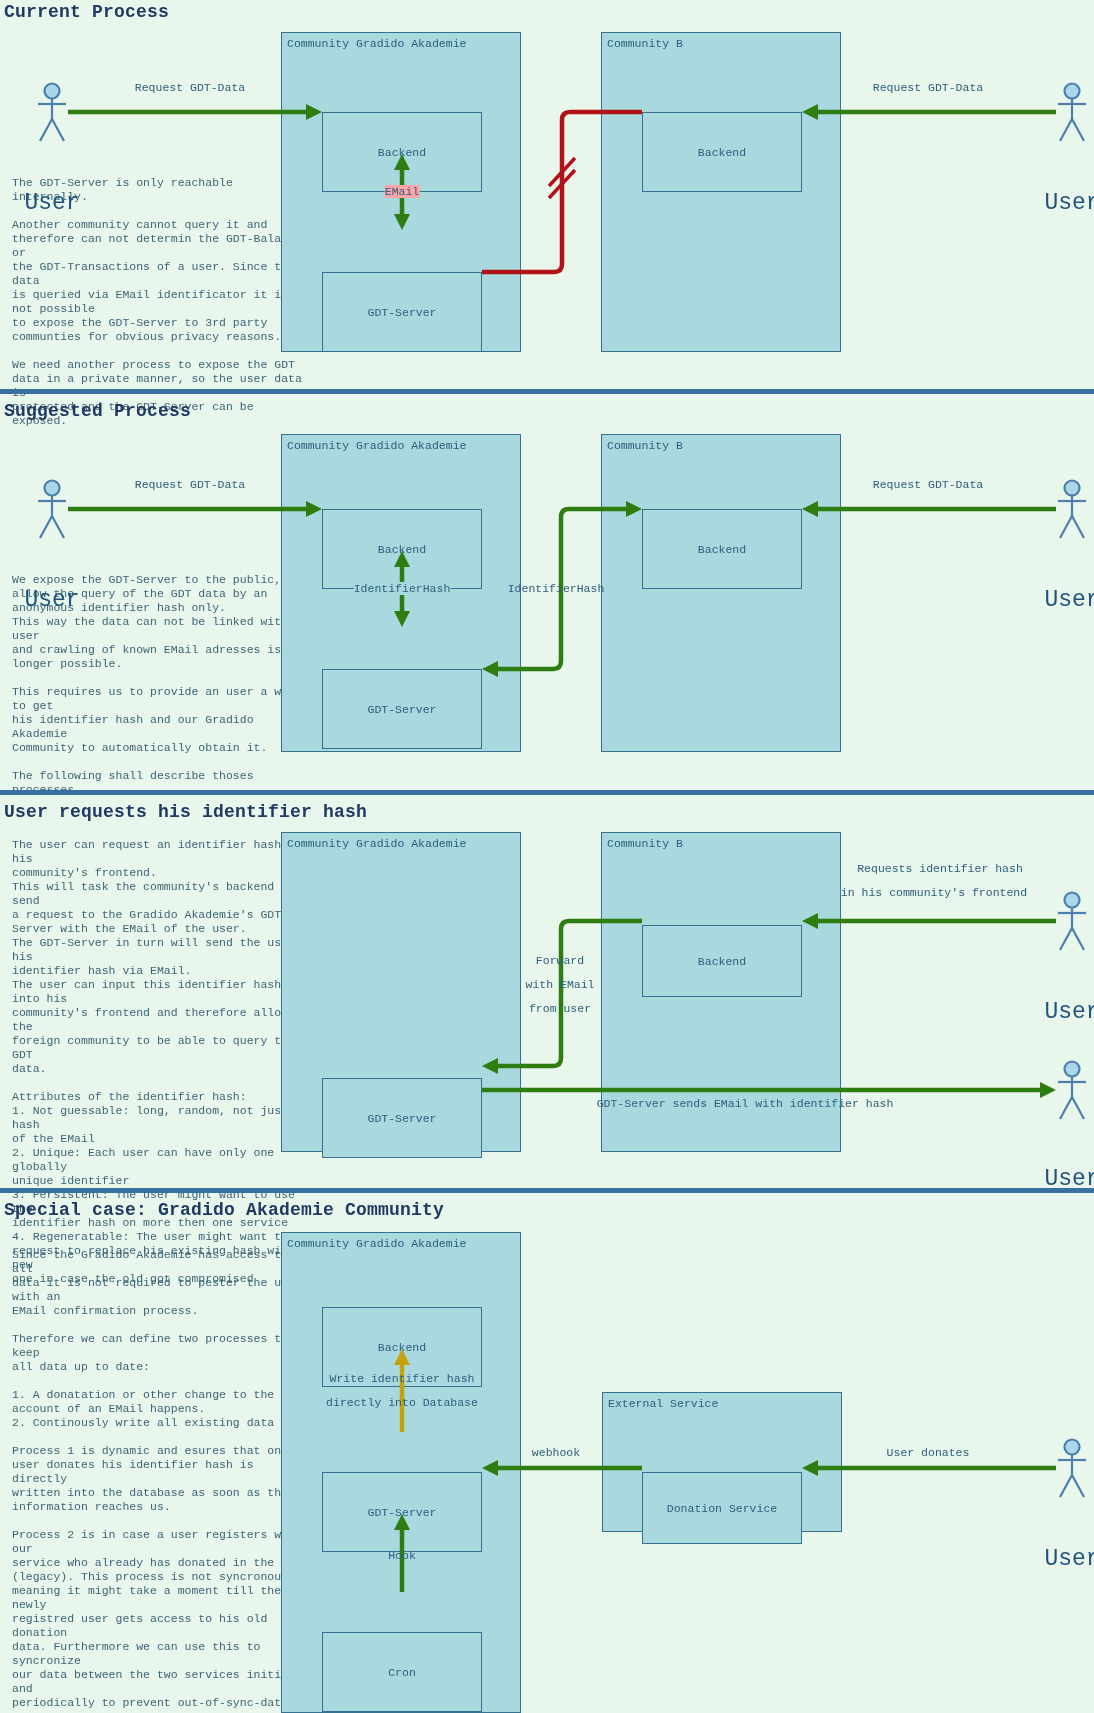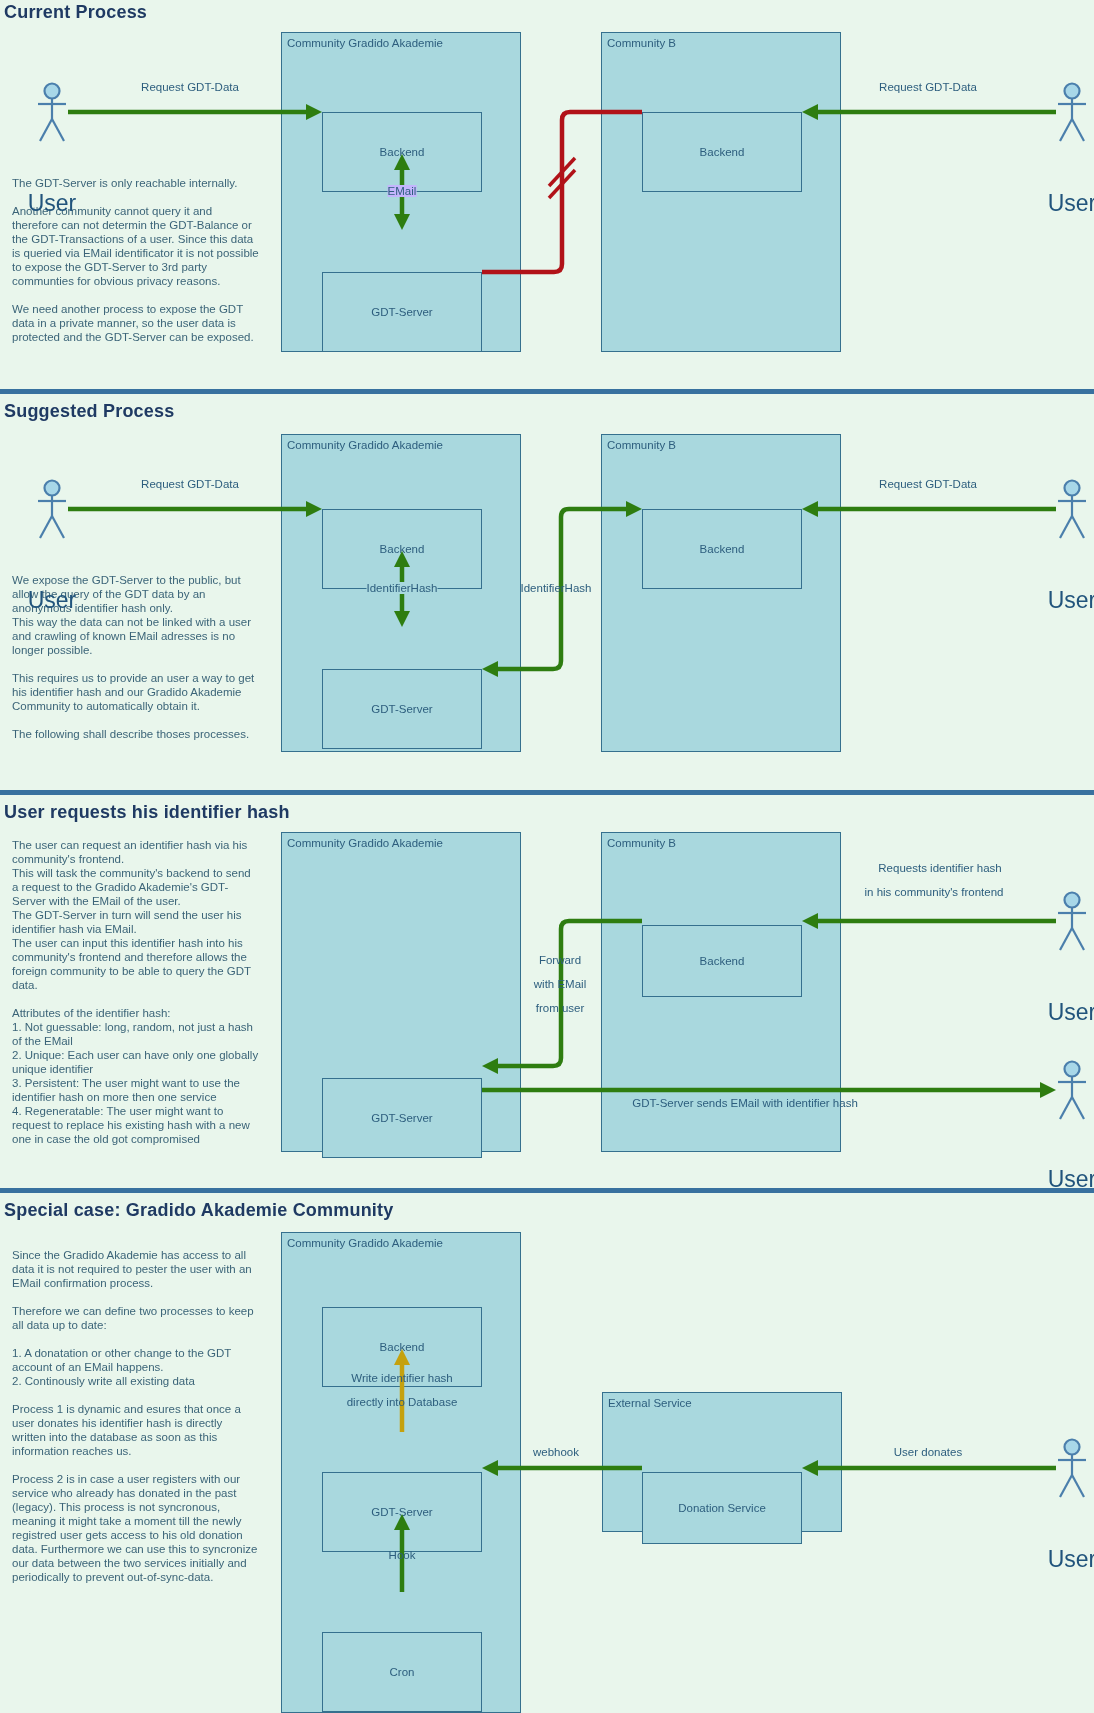--- a/index.html
+++ b/index.html
@@ -1,17 +1,17 @@
 <!DOCTYPE html>
 <html><head>
 <meta charset="utf-8">
 <style>
   html,body{margin:0;padding:0;background:#e9f6ec;}
   .page{position:relative;width:1094px;height:1713px;background:#e9f6ec;
-        font-family:Liberation Sans, sans-serif;overflow:hidden;}
+        font-family:Liberation Mono, monospace;overflow:hidden;}
   .section{position:absolute;left:0;width:1094px;}
   .divider{position:absolute;left:0;top:0;width:1094px;height:5px;background:#38719f;}
   .h1{position:absolute;left:4px;margin:0;font-size:18px;font-weight:bold;color:#1f3a63;
       letter-spacing:.2px;}
   .body-text{position:absolute;width:300px;font-size:11.5px;line-height:14px;color:#3b6478;
              white-space:pre-line;}
   .container{position:absolute;background:#a9d8de;border:1px solid #35708e;box-sizing:border-box;}
   .clabel{position:absolute;left:5px;top:4px;font-size:11.5px;color:#2d5e7e;white-space:nowrap;}
   .box{position:absolute;background:#a9d8de;border:1px solid #35708e;box-sizing:border-box;
        display:flex;align-items:center;justify-content:center;margin-top:40px;}
@@ -97,21 +97,21 @@
         <circle class="stick-head" cx="1072" cy="91" r="7.5"></circle>
         <line x1="1072" y1="98.5" x2="1072" y2="119"></line>
         <line x1="1058" y1="104" x2="1086" y2="104"></line>
         <line x1="1072" y1="119" x2="1060" y2="141"></line>
         <line x1="1072" y1="119" x2="1084" y2="141"></line>
       </g>
     </svg>
 
     <div class="dlabel" style="left:190px;top:81px;">Request GDT-Data</div>
     <div class="dlabel" style="left:928px;top:81px;">Request GDT-Data</div>
-    <div class="dlabel" style="left:402px;top:185px;background:#c4b5fd;">EMail</div>
+    <div class="dlabel" style="left:402px;top:185px;background:#fca5a5;">EMail</div>
     <div class="user-label" style="left:52px;top:150px;">User</div>
     <div class="user-label" style="left:1072px;top:150px;">User</div>
   </div>
 
   <div class="section" style="top:389px;height:401px;">
     <div class="divider"></div>
     <h1 class="h1" style="top:12px;">Suggested Process</h1>
     <div class="body-text" style="left:12px;top:184px;">We expose the GDT-Server to the public, but
 allow the query of the GDT data by an
 anonymous identifier hash only.

